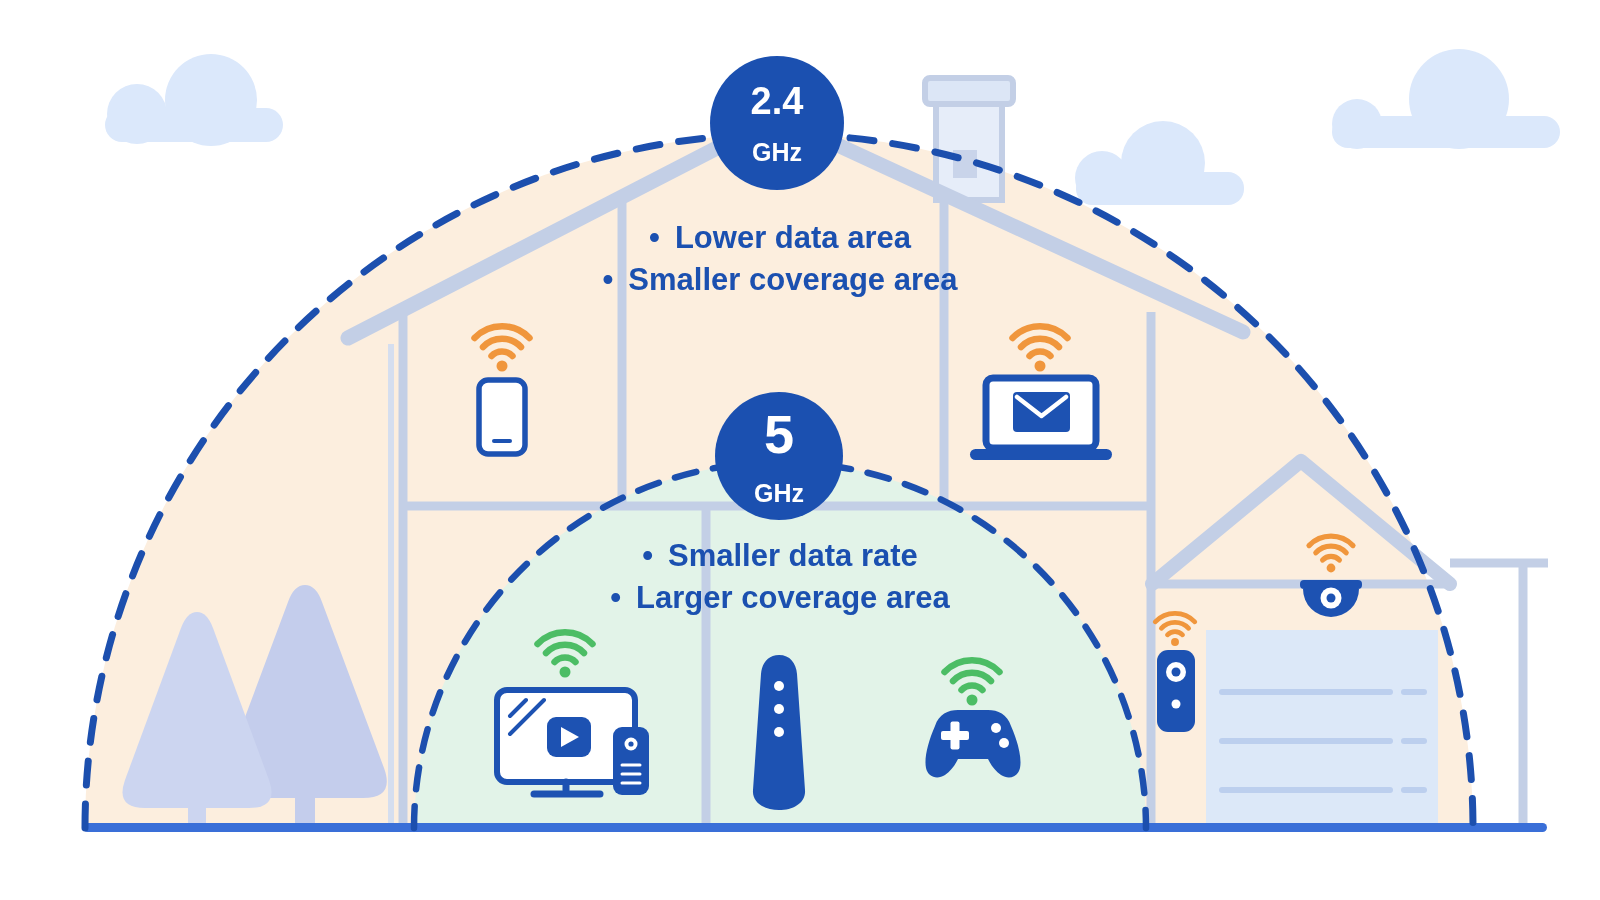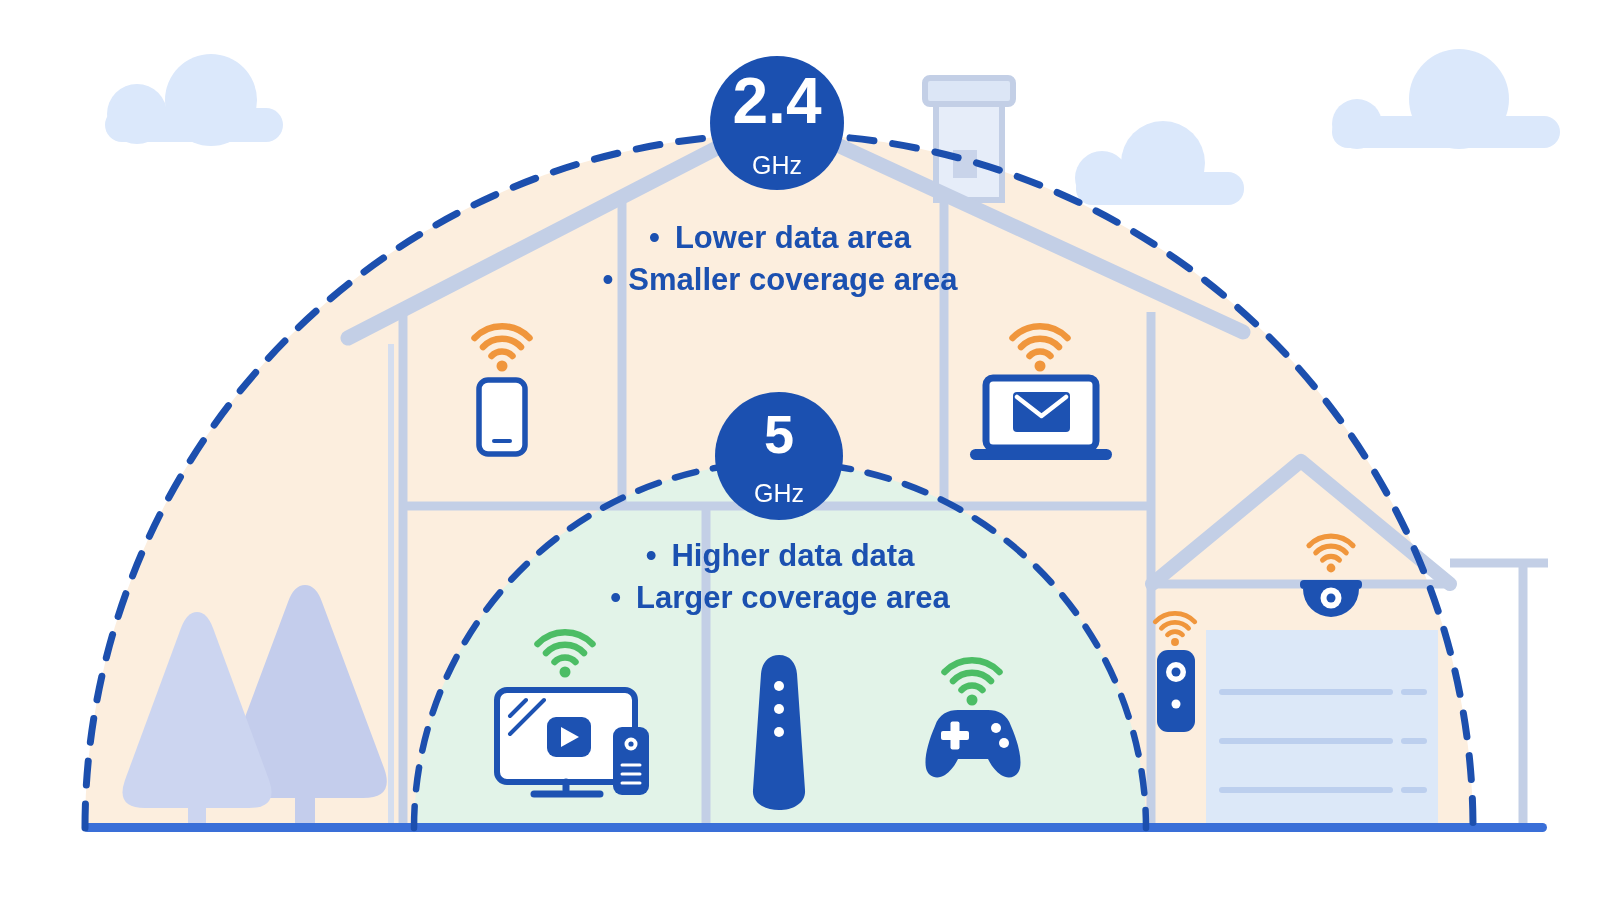--- a/index.html
+++ b/index.html
@@ -9,23 +9,23 @@
   }
   svg.scene { position:absolute; left:0; top:0; }
 
   .badge {
     position:absolute; background:#1b50b0; border-radius:50%;
     color:#ffffff; display:flex; flex-direction:column;
     align-items:center; justify-content:center; text-align:center;
     line-height:1; z-index:5;
   }
   .badge .value { font-weight:700; }
-  .badge .unit  { font-weight:400; margin-top:20px; }
+  .badge .unit  { font-weight:700; margin-top:20px; }
   #badge24 { left:710px; top:56px;  width:134px; height:134px; }
-  #badge24 .value { font-size:64px; }
+  #badge24 .value { font-size:38px; }
   #badge24 .unit  { font-size:25px; }
   #badge5  { left:715px; top:392px; width:128px; height:128px; }
   #badge5 .value { font-size:54px; }
   #badge5 .unit  { font-size:25px; }
 
   .bullets {
     position:absolute; color:#1b50b0; font-weight:700; z-index:5;
     width:700px; 
   }
   #bullets24 { left:430px; top:217px; }
@@ -202,21 +202,21 @@
   </div>
 
   <div class="badge" id="badge5">
     <div class="value">5</div>
     <div class="unit">GHz</div>
   </div>
 
   <div class="bullets" id="bullets5">
     <div class="line">
       <span class="dot">•</span>
-      <span>Higher data data</span>
+      <span>Smaller data rate</span>
     </div>
     <div class="line">
       <span class="dot">•</span>
       <span>Larger coverage area</span>
     </div>
   </div>
 
 </div>
 
 </body></html>

